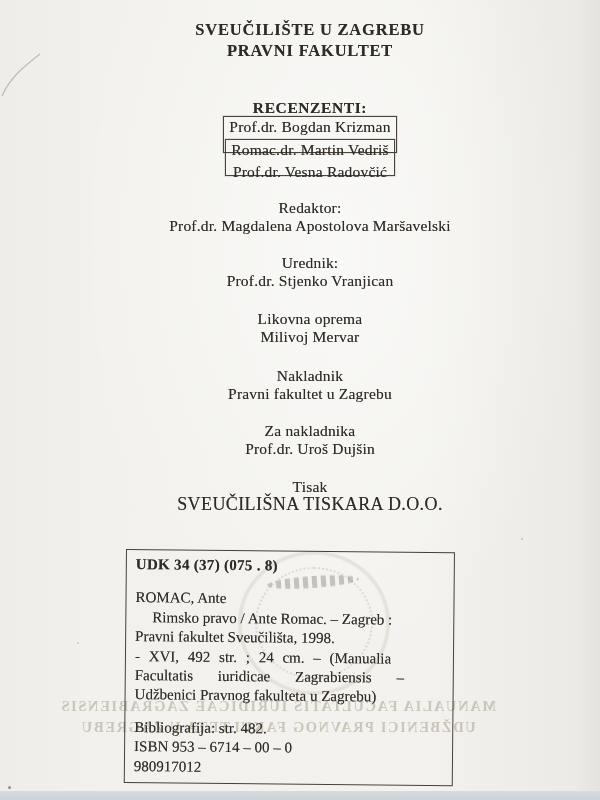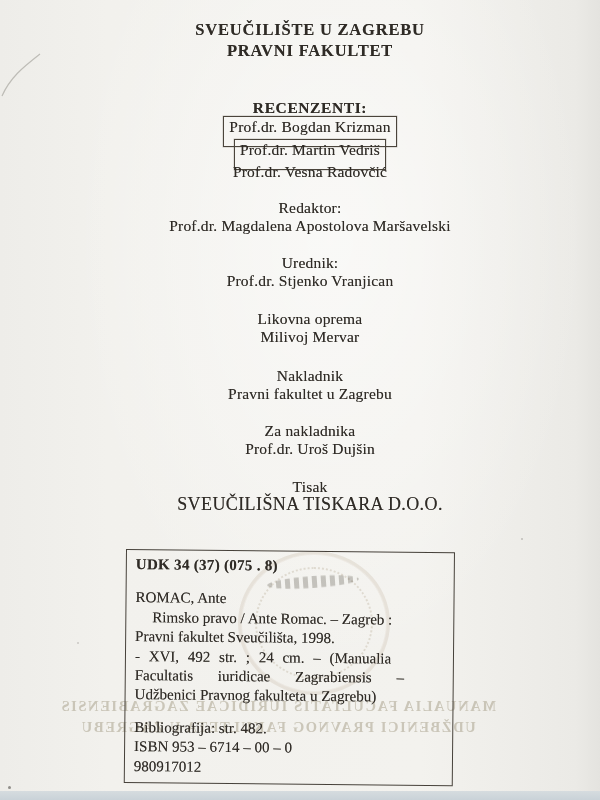--- a/index.html
+++ b/index.html
@@ -16,21 +16,21 @@
   .line{
     position:absolute;left:5px;width:610px;text-align:center;
     font-size:15.5px;line-height:18px;letter-spacing:0.2px;
     text-shadow:0 0 0.6px rgba(47,43,38,0.55);
     white-space:nowrap;
   }
   .hdr{font-weight:bold;font-size:16.5px;letter-spacing:0.8px;}
   .caps-label{letter-spacing:0.6px;font-weight:600;}
   .big{font-size:18px;letter-spacing:0.4px;}
   .boxed{
-    display:inline-block;border:1px solid #4a443b;padding:1px 5px 10px 5px;
+    display:inline-block;border:1px solid #4a443b;padding:1px 5px 16px 5px;
     box-shadow:0 0 0 0.4px rgba(74,68,59,0.35);
   }
   
   .cip{
     position:absolute;left:126px;top:549px;width:329px;height:234px;
     border:1.6px solid #46413a;
     transform:rotate(0.55deg);transform-origin:top left;
     padding:5px 9px 0 9px;box-sizing:border-box;
     font-size:15px;line-height:19.4px;
     text-shadow:0 0 0.6px rgba(47,43,38,0.55);
@@ -95,21 +95,21 @@
   <div class="stamp">
     <div class="stamp-inner"></div>
     <div class="stamp-dashes"></div>
   </div>
 
   <div class="line hdr" style="top:21px">SVEUČILIŠTE U ZAGREBU</div>
   <div class="line hdr" style="top:42px">PRAVNI FAKULTET</div>
 
   <div class="line caps-label" style="top:99px">RECENZENTI:</div>
   <div class="line" style="top:116px"><span class="boxed">Prof.dr. Bogdan Krizman</span></div>
-  <div class="line" style="top:139px"><span class="boxed">Prof.dr. Martin Vedriš</span></div>
+  <div class="line" style="top:139px"><span class="boxed">Romac.dr. Martin Vedriš</span></div>
   <div class="line" style="top:163px">Prof.dr. Vesna Radovčić</div>
 
   <div class="line" style="top:199px">Redaktor:</div>
   <div class="line" style="top:217px">Prof.dr. Magdalena Apostolova Maršavelski</div>
 
   <div class="line" style="top:254px">Urednik:</div>
   <div class="line" style="top:272px">Prof.dr. Stjenko Vranjican</div>
 
   <div class="line" style="top:310px">Likovna oprema</div>
   <div class="line" style="top:328px">Milivoj Mervar</div>

